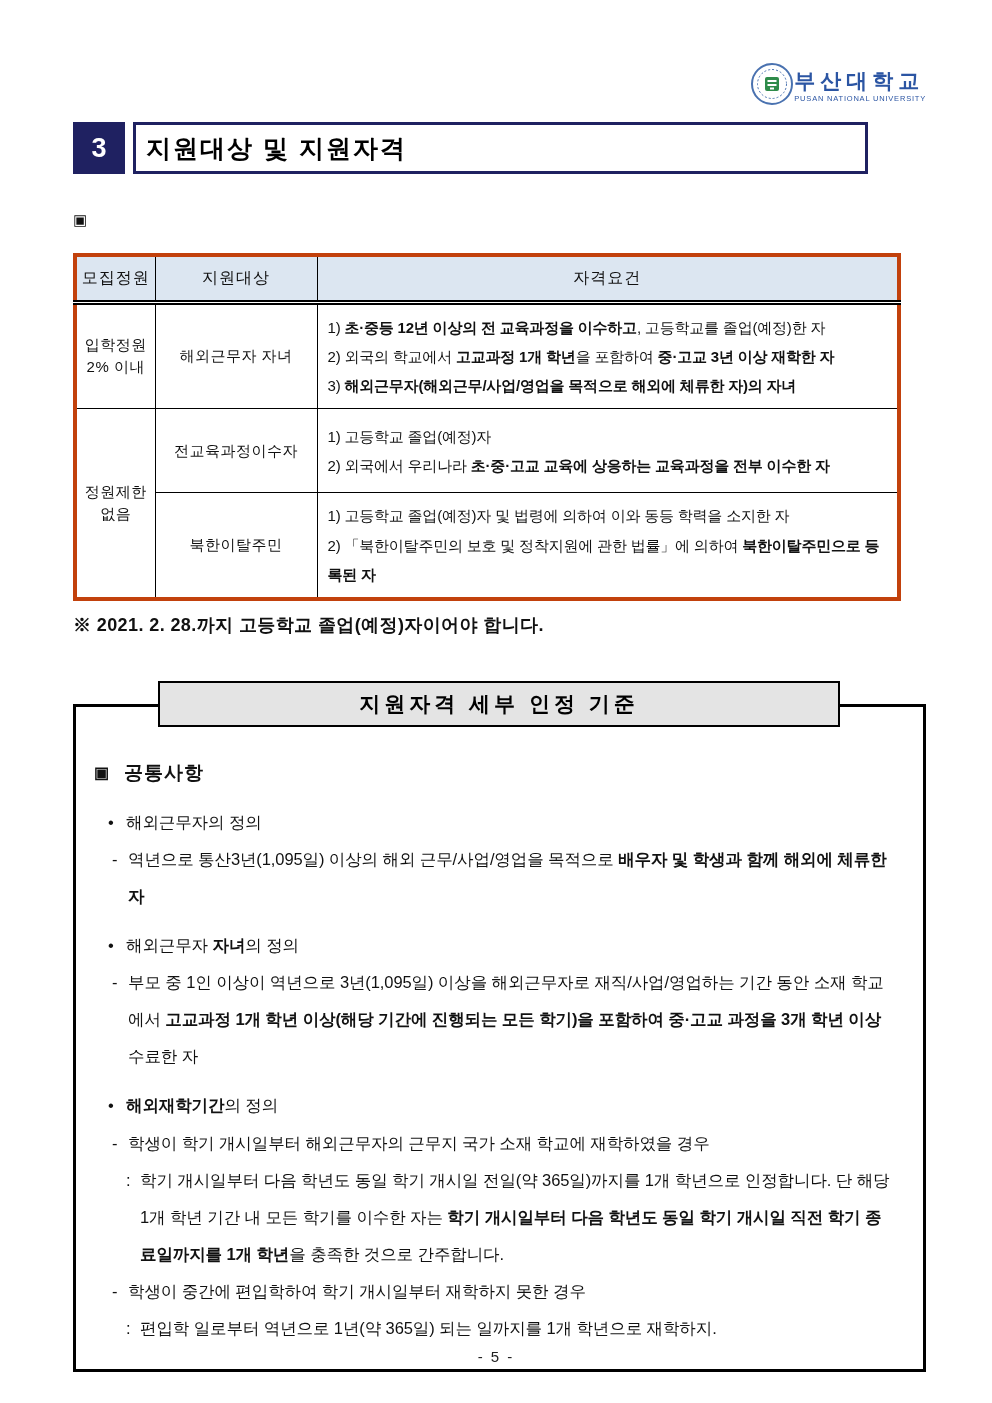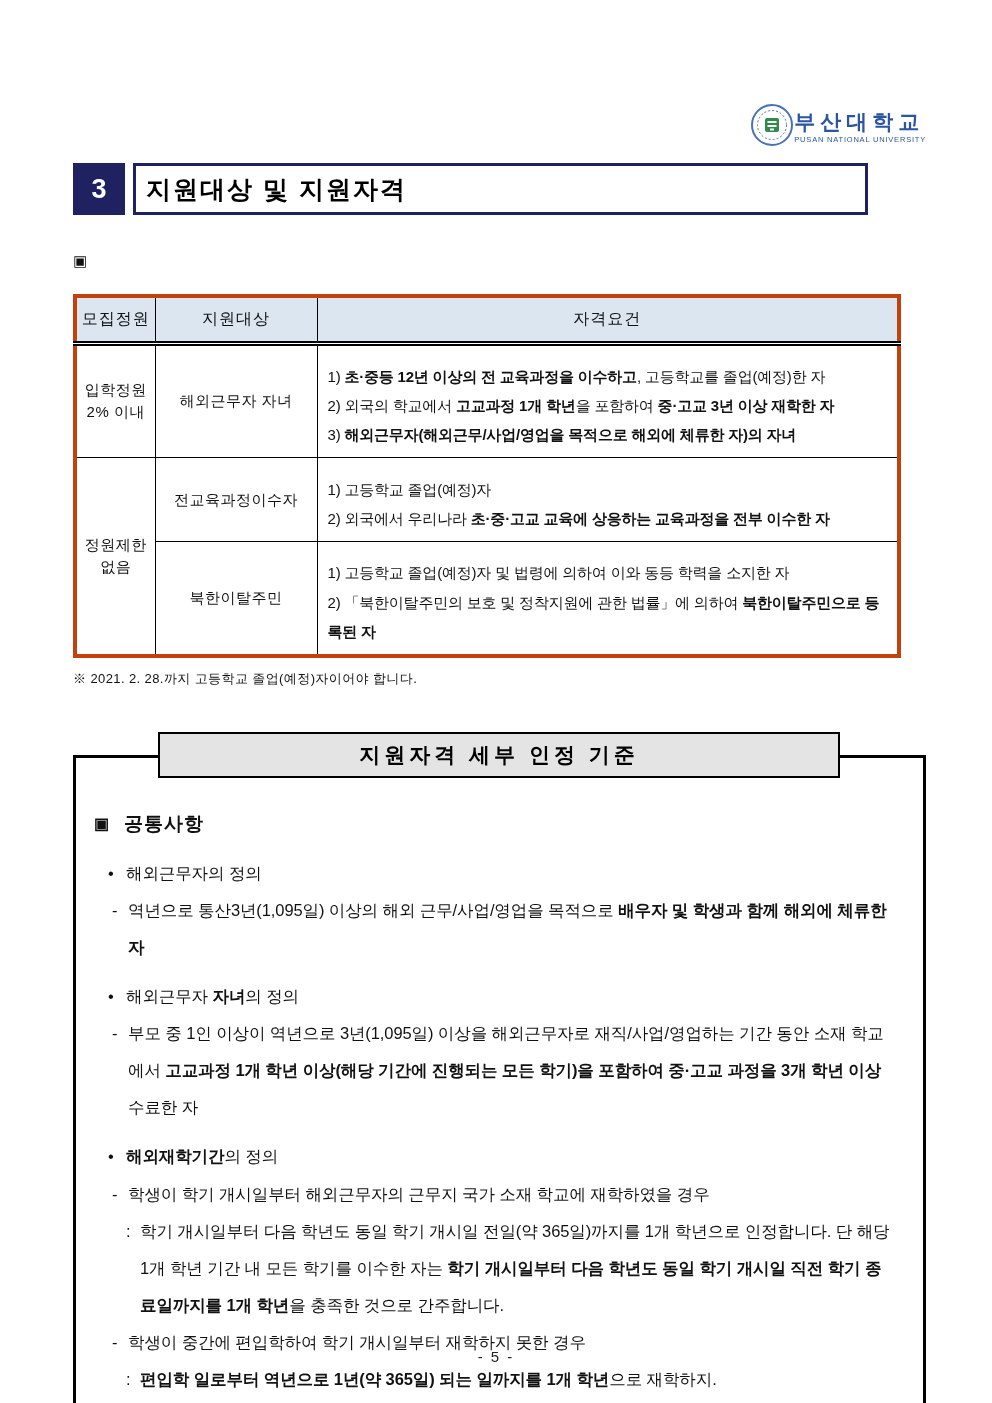--- a/index.html
+++ b/index.html
@@ -9,21 +9,21 @@
     background: #ffffff;
     font-family: "Liberation Sans", sans-serif;
     color: #111;
     position: relative;
     overflow: hidden;
   }
   .content { margin-left: 73px; margin-right: 66px; }
 
   
   .logo-row { display:flex; justify-content:flex-end; padding-top:62px; }
-  .logo { display:flex; align-items:center; gap:0;margin-top:41px; }
+  .logo { display:flex; align-items:center; gap:0; }
   .logo-text { display:flex; flex-direction:column; }
   .logo-title { font-size:21px; font-weight:bold; color:#2b55a3; letter-spacing:5px; line-height:1.1; }
   .logo-sub { font-size:7.5px; color:#2b55a3; letter-spacing:0.8px; margin-top:2px; }
 
   
   .section-header { display:flex; margin-top:12px; height:52px; }
   .sec-num {
     width:52px; height:52px; background:#1f2161; color:#fff;
     font-size:27px; font-weight:bold;
     display:flex; align-items:center; justify-content:center;
@@ -40,27 +40,27 @@
   .intro .mk { width:26px; font-size:15px; padding-top:1px; }
 
   
   table.elig { margin-top:24px; width:828px; border-collapse:collapse; border:4px solid #c2410c; table-layout:fixed; }
   table.elig th {
     background:#dce6f1; border:1px solid #000; border-bottom:5px double #000;
     height:47px; font-weight:normal; font-size:16px; letter-spacing:1px;
   }
   table.elig td { border:1px solid #000; font-size:15px; vertical-align:middle; }
   td.cell-center { text-align:center; white-space:pre-line; line-height:1.5; letter-spacing:0.5px; }
-  td.reqs { padding:16px 6px 8px 10px; }
+  td.reqs { padding:8px 6px 8px 10px; }
   .req-line { line-height:1.95; letter-spacing:-0.2px; }
   tr.r1 td { height:103px; }
   tr.r2 td { height:84px; }
   tr.r3 td { height:96px; }
 
-  .note { margin-top:12px; font-size:13px; letter-spacing:0.4px; }
+  .note { margin-top:12px; font-size:18px; letter-spacing:0.4px;font-weight:bold; }
 
   
   .criteria-wrap { position:relative; margin-top:67px; width:853px; }
   .criteria-title {
     position:absolute; top:-23px; left:85px; width:682px; height:46px;
     background:#e4e4e4; border:2px solid #000; z-index:2;
     display:flex; align-items:center; justify-content:center;
     font-size:21px; font-weight:bold; letter-spacing:4px; color:#000;
   }
   .criteria-box { border:3px solid #000; background:#fff; padding:52px 28px 22px 18px; min-height:600px; }
@@ -196,21 +196,21 @@
       <div class="crit-item crit-colon">
         <span class="mk">:</span>
         <span class="txt"><span>학기 개시일부터 다음 학년도 동일 학기 개시일 전일(약 365일)까지를 1개 학년으로 인정합니다. 단 해당 1개 학년 기간 내 모든 학기를 이수한 자는 </span><span style="font-weight: bold;">학기 개시일부터 다음 학년도 동일 학기 개시일 직전 학기 종료일까지를 1개 학년</span><span>을 충족한 것으로 간주합니다.</span></span>
       </div>
       <div class="crit-item crit-dash">
         <span class="mk">-</span>
         <span class="txt"><span>학생이 중간에 편입학하여 학기 개시일부터 재학하지 못한 경우</span></span>
       </div>
       <div class="crit-item crit-colon">
         <span class="mk">:</span>
-        <span class="txt"><span style="font-weight: bold;">편입학 일로부터 역년으로 1년(약 365일) 되는 일까지를 1개 학년</span><span>으로 재학하지.</span></span>
+        <span class="txt"><span style="font-weight: normal;">편입학 일로부터 역년으로 1년(약 365일) 되는 일까지를 1개 학년</span><span>으로 재학하지.</span></span>
       </div>
 
     </div>
   </div>
 
 </div>
 
 <div class="page-num">- 5 -</div>
 
 </body></html>

